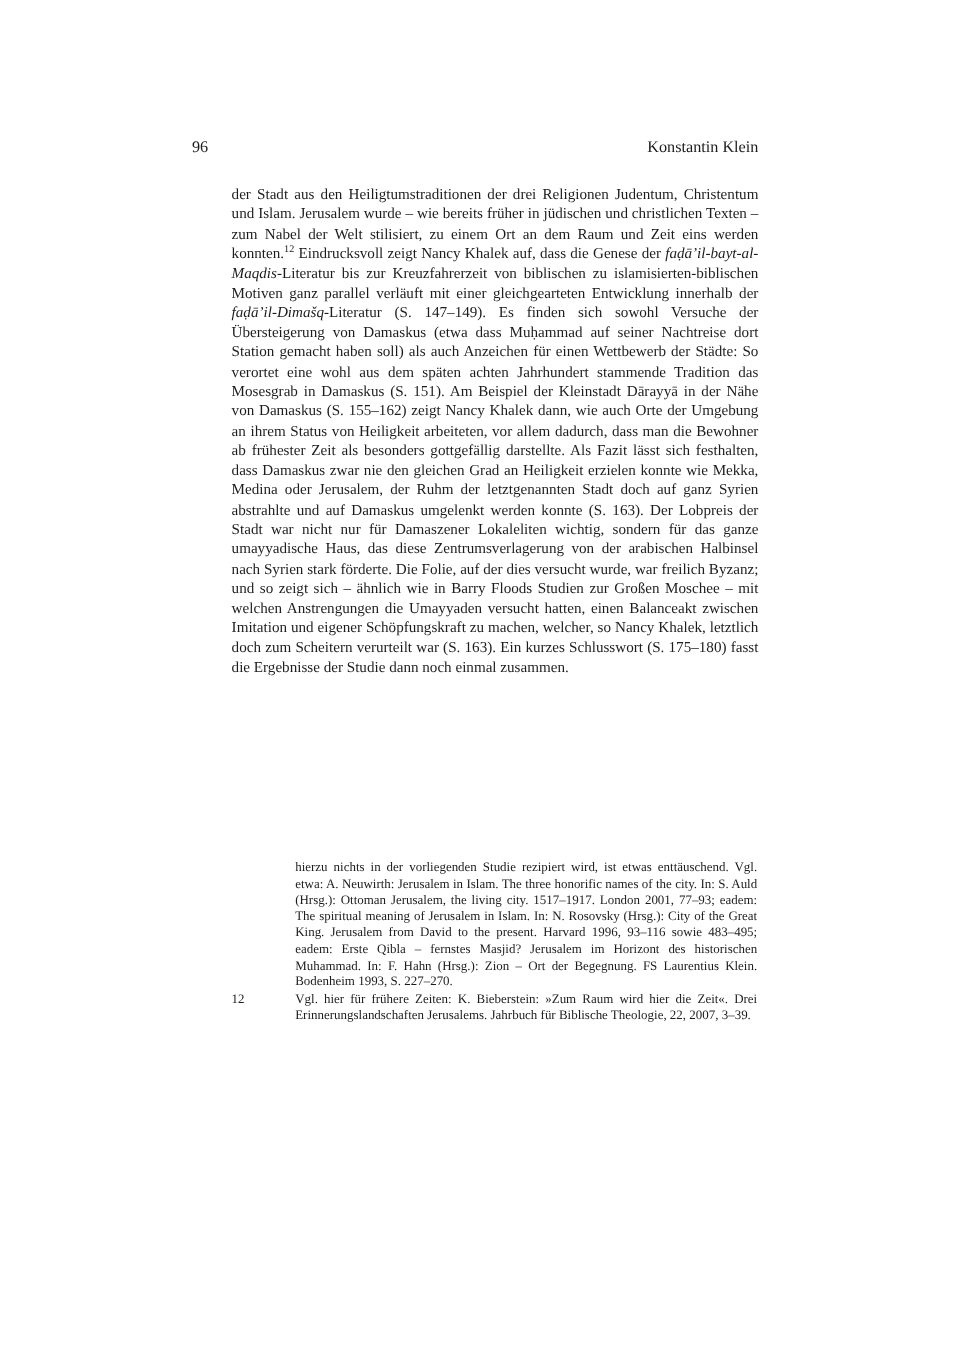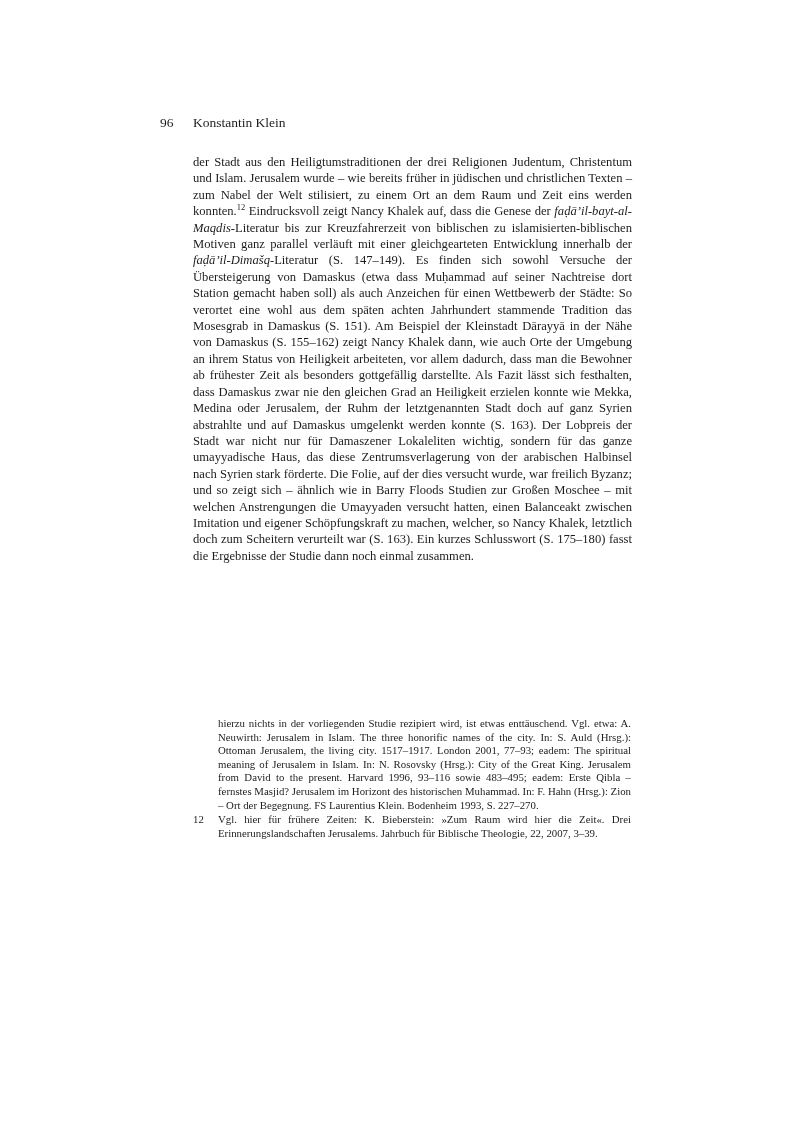--- a/index.html
+++ b/index.html
@@ -25,21 +25,21 @@
     line-height: 15px;
   }
   .page-number {
     position: absolute;
     left: -33px;
     top: 0;
     text-align: right;
   }
   .head-title {
     display: block;
-    text-align: left;
+    text-align: right;
   }
   .body-text {
     position: absolute;
     top: 154px;
     left: 193px;
     width: 439px;
     font-size: 12.6px;
     line-height: 16.4px;
     text-align: justify;
   }
@@ -61,20 +61,21 @@
   .footnote {
     display: flex;
     margin-top: 1px;
   }
   .fn-marker {
     flex: 0 0 25px;
   }
   .fn-text {
     flex: 1;
     text-align: justify;
+    margin-left: 28px;
   }
 </style>
 </head>
 <body>
 
 <div class="page">
 
   <header class="running-head">
     <span class="page-number">96</span>
     <span class="head-title">Konstantin Klein</span>

